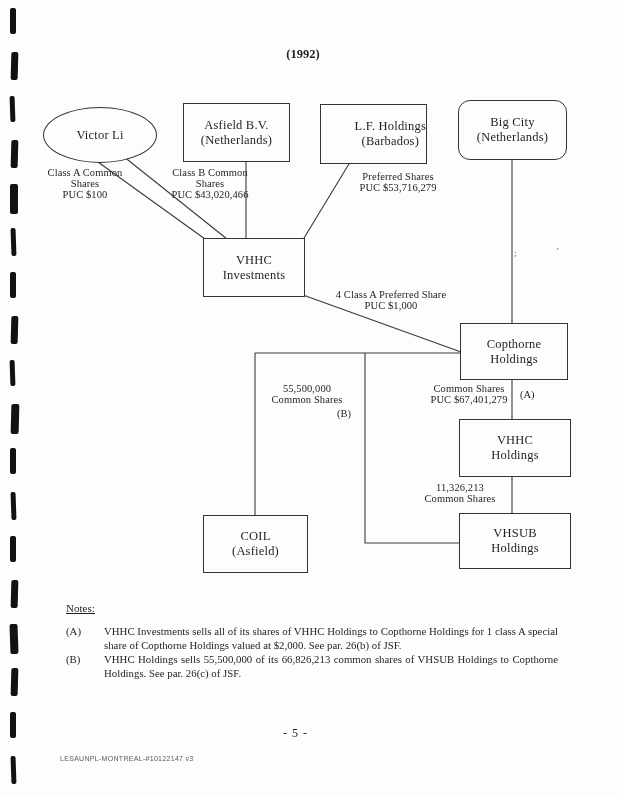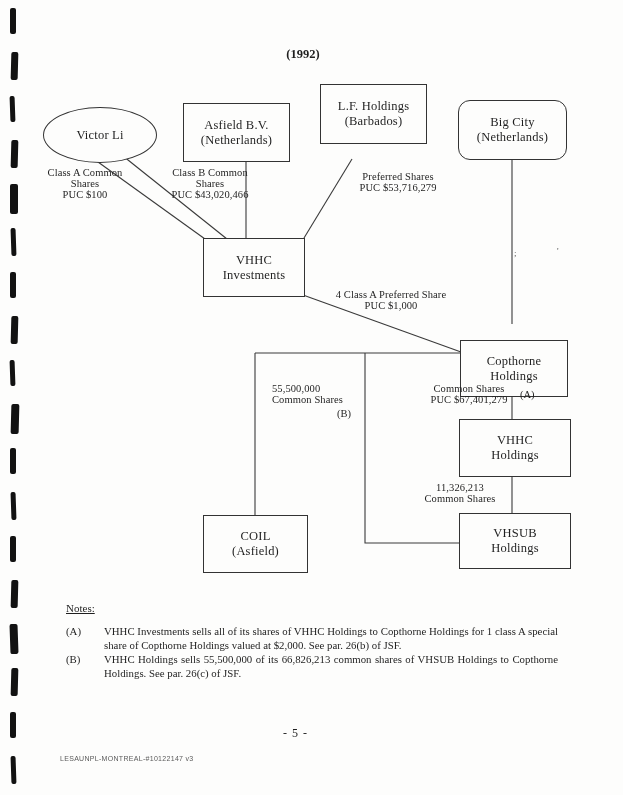--- a/index.html
+++ b/index.html
@@ -25,21 +25,21 @@
     position:absolute;z-index:2;background:#fdfdfc;border:1.2px solid #333;
     display:flex;align-items:center;justify-content:center;text-align:center;
     font-size:12.5px;line-height:15px;white-space:pre-line;letter-spacing:.2px;
   }
   .node.ellipse{border-radius:50%;}
   
   .elabel{
     position:absolute;z-index:2;font-size:10.5px;line-height:11px;
     text-align:center;white-space:pre-line;letter-spacing:.1px;
   }
-  .elabel.right{text-align:left;margin-left:16px;}
+  .elabel.right{text-align:center;}
   .tag{position:absolute;z-index:2;font-size:10.5px;}
   
   .notes{position:absolute;left:66px;top:601px;width:492px;font-size:10.8px;line-height:14px;z-index:2;}
   .notes-heading{text-decoration:underline;margin-bottom:9px;font-size:11px;}
   .note-row{display:flex;align-items:flex-start;}
   .note-tag{width:38px;flex:0 0 38px;}
   .note-text{flex:1;text-align:justify;}
   
   .page-number{position:absolute;left:283px;top:726px;font-size:12px;letter-spacing:1px;z-index:2;}
   .doc-id{position:absolute;left:60px;top:755px;font-size:7px;color:#5a5a5a;letter-spacing:.3px;z-index:2;
@@ -93,36 +93,36 @@
 
   <div class="node ellipse" style="left:43px;top:107px;width:112px;height:54px;">
     <span>Victor Li</span>
   </div>
 
   <div class="node" style="left:183px;top:103px;width:105px;height:57px;">
     <span>Asfield B.V.
 (Netherlands)</span>
   </div>
 
-  <div class="node" style="left:320px;top:84px;width:105px;height:58px;">
+  <div class="node" style="left:320px;top:104px;width:105px;height:58px;justify-content:flex-end;">
     <span>L.F. Holdings
 (Barbados)</span>
   </div>
 
   <div class="node" style="left:458px;top:100px;width:107px;height:58px;border-radius:12px;">
     <span>Big City
 (Netherlands)</span>
   </div>
 
   <div class="node" style="left:203px;top:238px;width:100px;height:57px;">
     <span>VHHC
 Investments</span>
   </div>
 
-  <div class="node" style="left:460px;top:340px;width:106px;height:55px;">
+  <div class="node" style="left:460px;top:323px;width:106px;height:55px;">
     <span>Copthorne
 Holdings</span>
   </div>
 
   <div class="node" style="left:459px;top:419px;width:110px;height:56px;">
     <span>VHHC
 Holdings</span>
   </div>
 
   <div class="node" style="left:459px;top:513px;width:110px;height:54px;">

